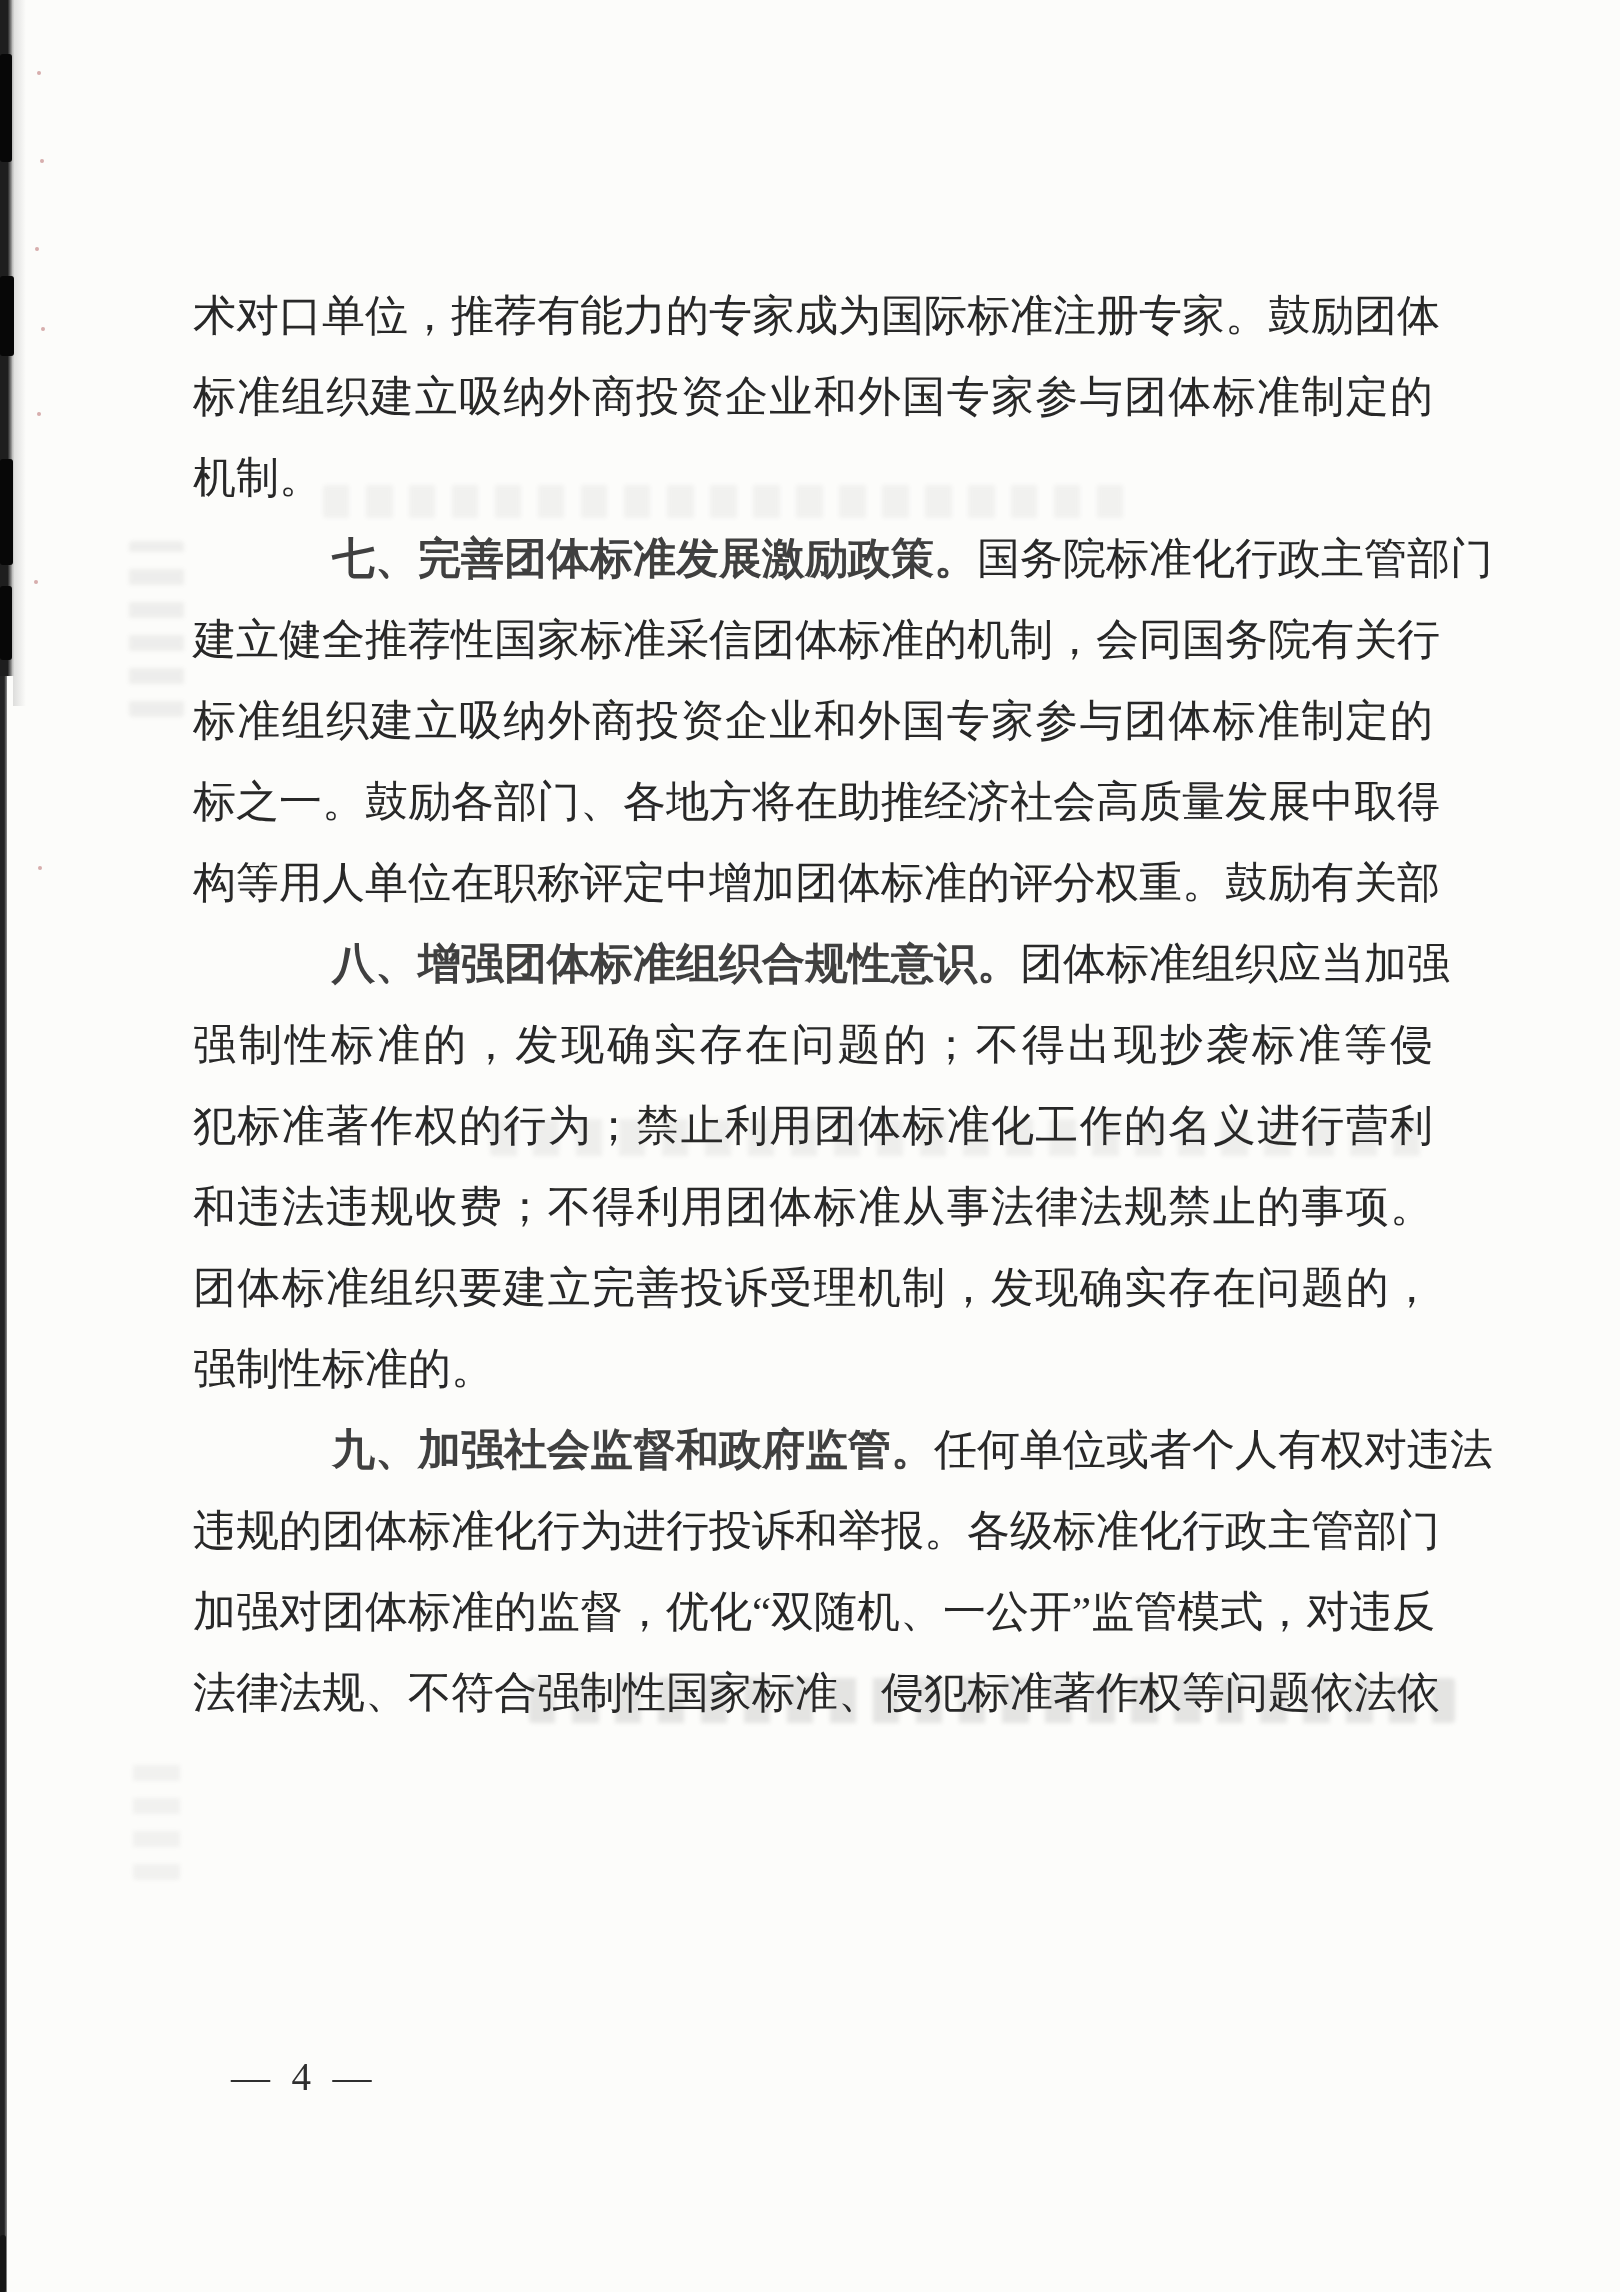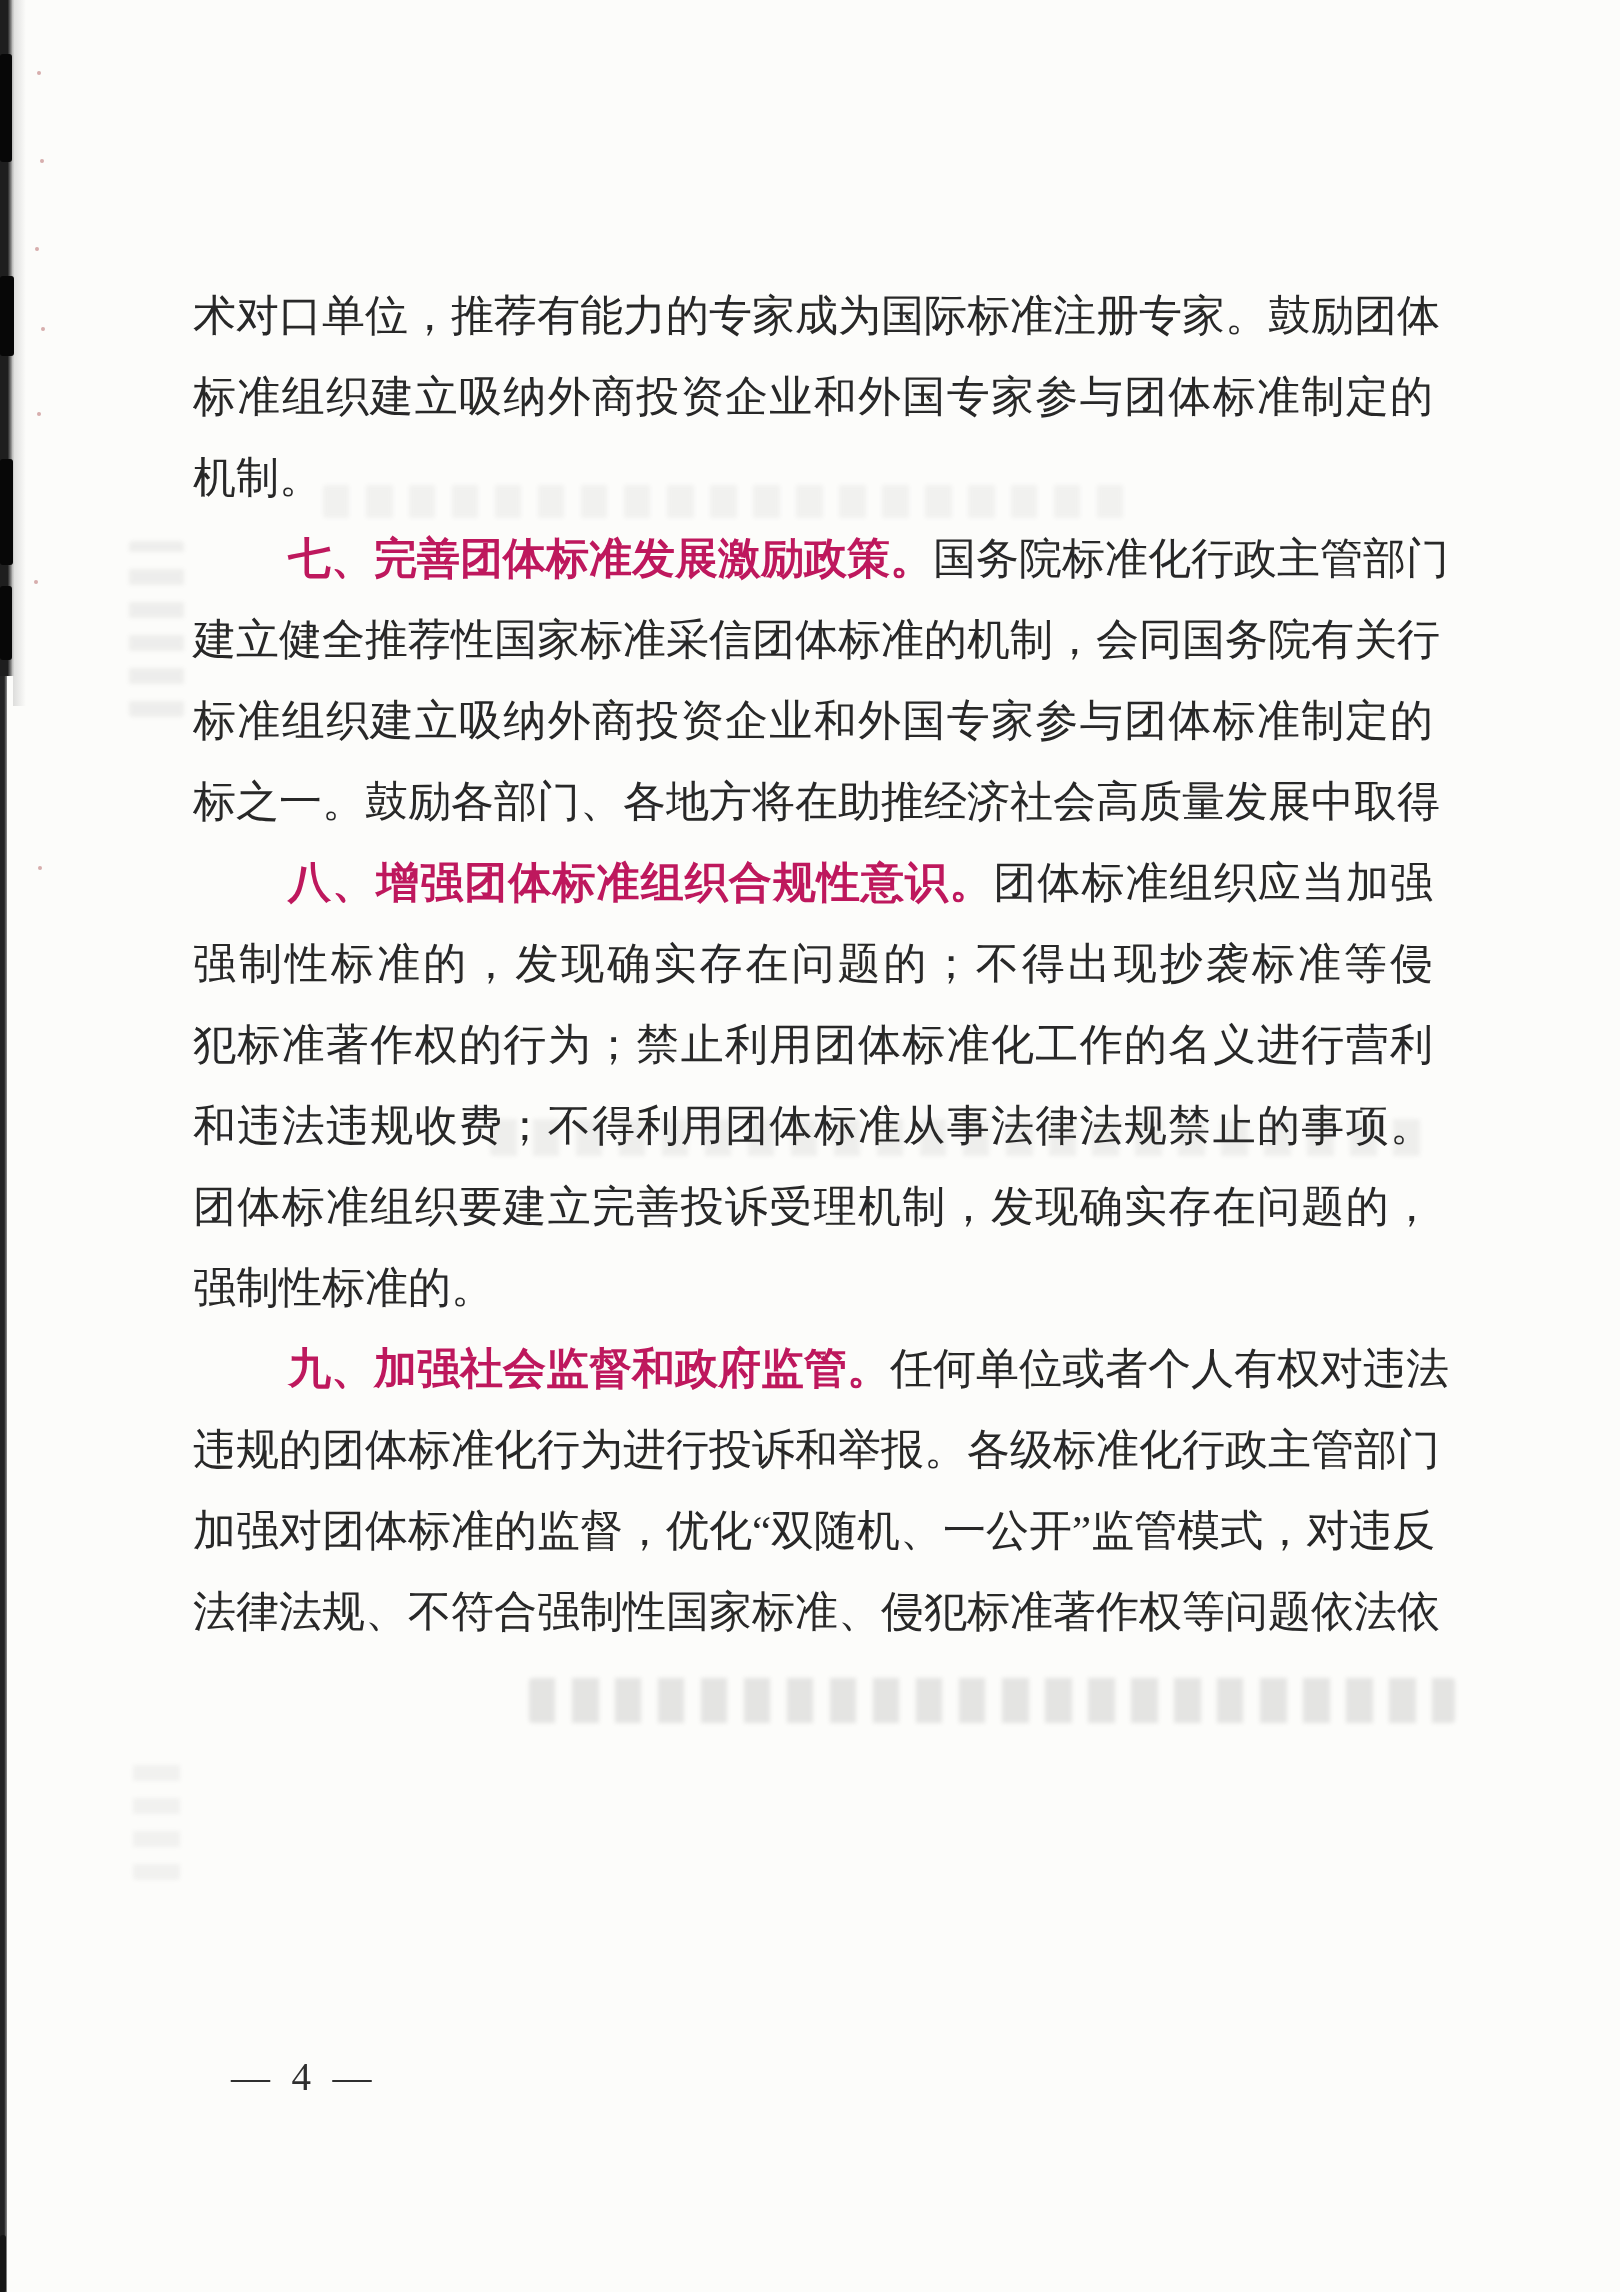--- a/index.html
+++ b/index.html
@@ -75,21 +75,22 @@
     text-align-last: justify;
     text-justify: inter-ideograph;
     white-space: nowrap;
     letter-spacing: 0;
   }
   .line.indent { text-indent: 95px; }
   .line.end { text-align-last: left; }
   .line b {
     font-family: Liberation Sans, sans-serif;
     font-weight: 700;
-    color: #be185d;
+    color: #404040;
+    margin-left: 44px;
   }
 
   .pageno {
     position: absolute;
     left: 231px; top: 2054px;
     font-size: 39px;
     letter-spacing: 5.9px;
     color: #2f2f2f;
     font-family: "Liberation Serif", "DejaVu Serif", serif;
   }
@@ -123,20 +124,21 @@
   <div class="smudge s5"></div>
 
   <div class="doc" id="doc">
       <div class="line">术对口单位，推荐有能力的专家成为国际标准注册专家。鼓励团体</div>
       <div class="line">标准组织建立吸纳外商投资企业和外国专家参与团体标准制定的</div>
       <div class="line end">机制。</div>
       <div class="line indent"><b>七、完善团体标准发展激励政策。</b>国务院标准化行政主管部门</div>
       <div class="line">建立健全推荐性国家标准采信团体标准的机制，会同国务院有关行</div>
       <div class="line">标准组织建立吸纳外商投资企业和外国专家参与团体标准制定的</div>
       <div class="line">标之一。鼓励各部门、各地方将在助推经济社会高质量发展中取得</div>
+      <div class="line">构等用人单位在职称评定中增加团体标准的评分权重。鼓励有关部</div>
       <div class="line indent"><b>八、增强团体标准组织合规性意识。</b>团体标准组织应当加强</div>
       <div class="line">强制性标准的，发现确实存在问题的；不得出现抄袭标准等侵</div>
       <div class="line">犯标准著作权的行为；禁止利用团体标准化工作的名义进行营利</div>
       <div class="line">和违法违规收费；不得利用团体标准从事法律法规禁止的事项。</div>
       <div class="line">团体标准组织要建立完善投诉受理机制，发现确实存在问题的，</div>
       <div class="line end">强制性标准的。</div>
       <div class="line indent"><b>九、加强社会监督和政府监管。</b>任何单位或者个人有权对违法</div>
       <div class="line">违规的团体标准化行为进行投诉和举报。各级标准化行政主管部门</div>
       <div class="line">加强对团体标准的监督，优化“双随机、一公开”监管模式，对违反</div>
       <div class="line">法律法规、不符合强制性国家标准、侵犯标准著作权等问题依法依</div>

